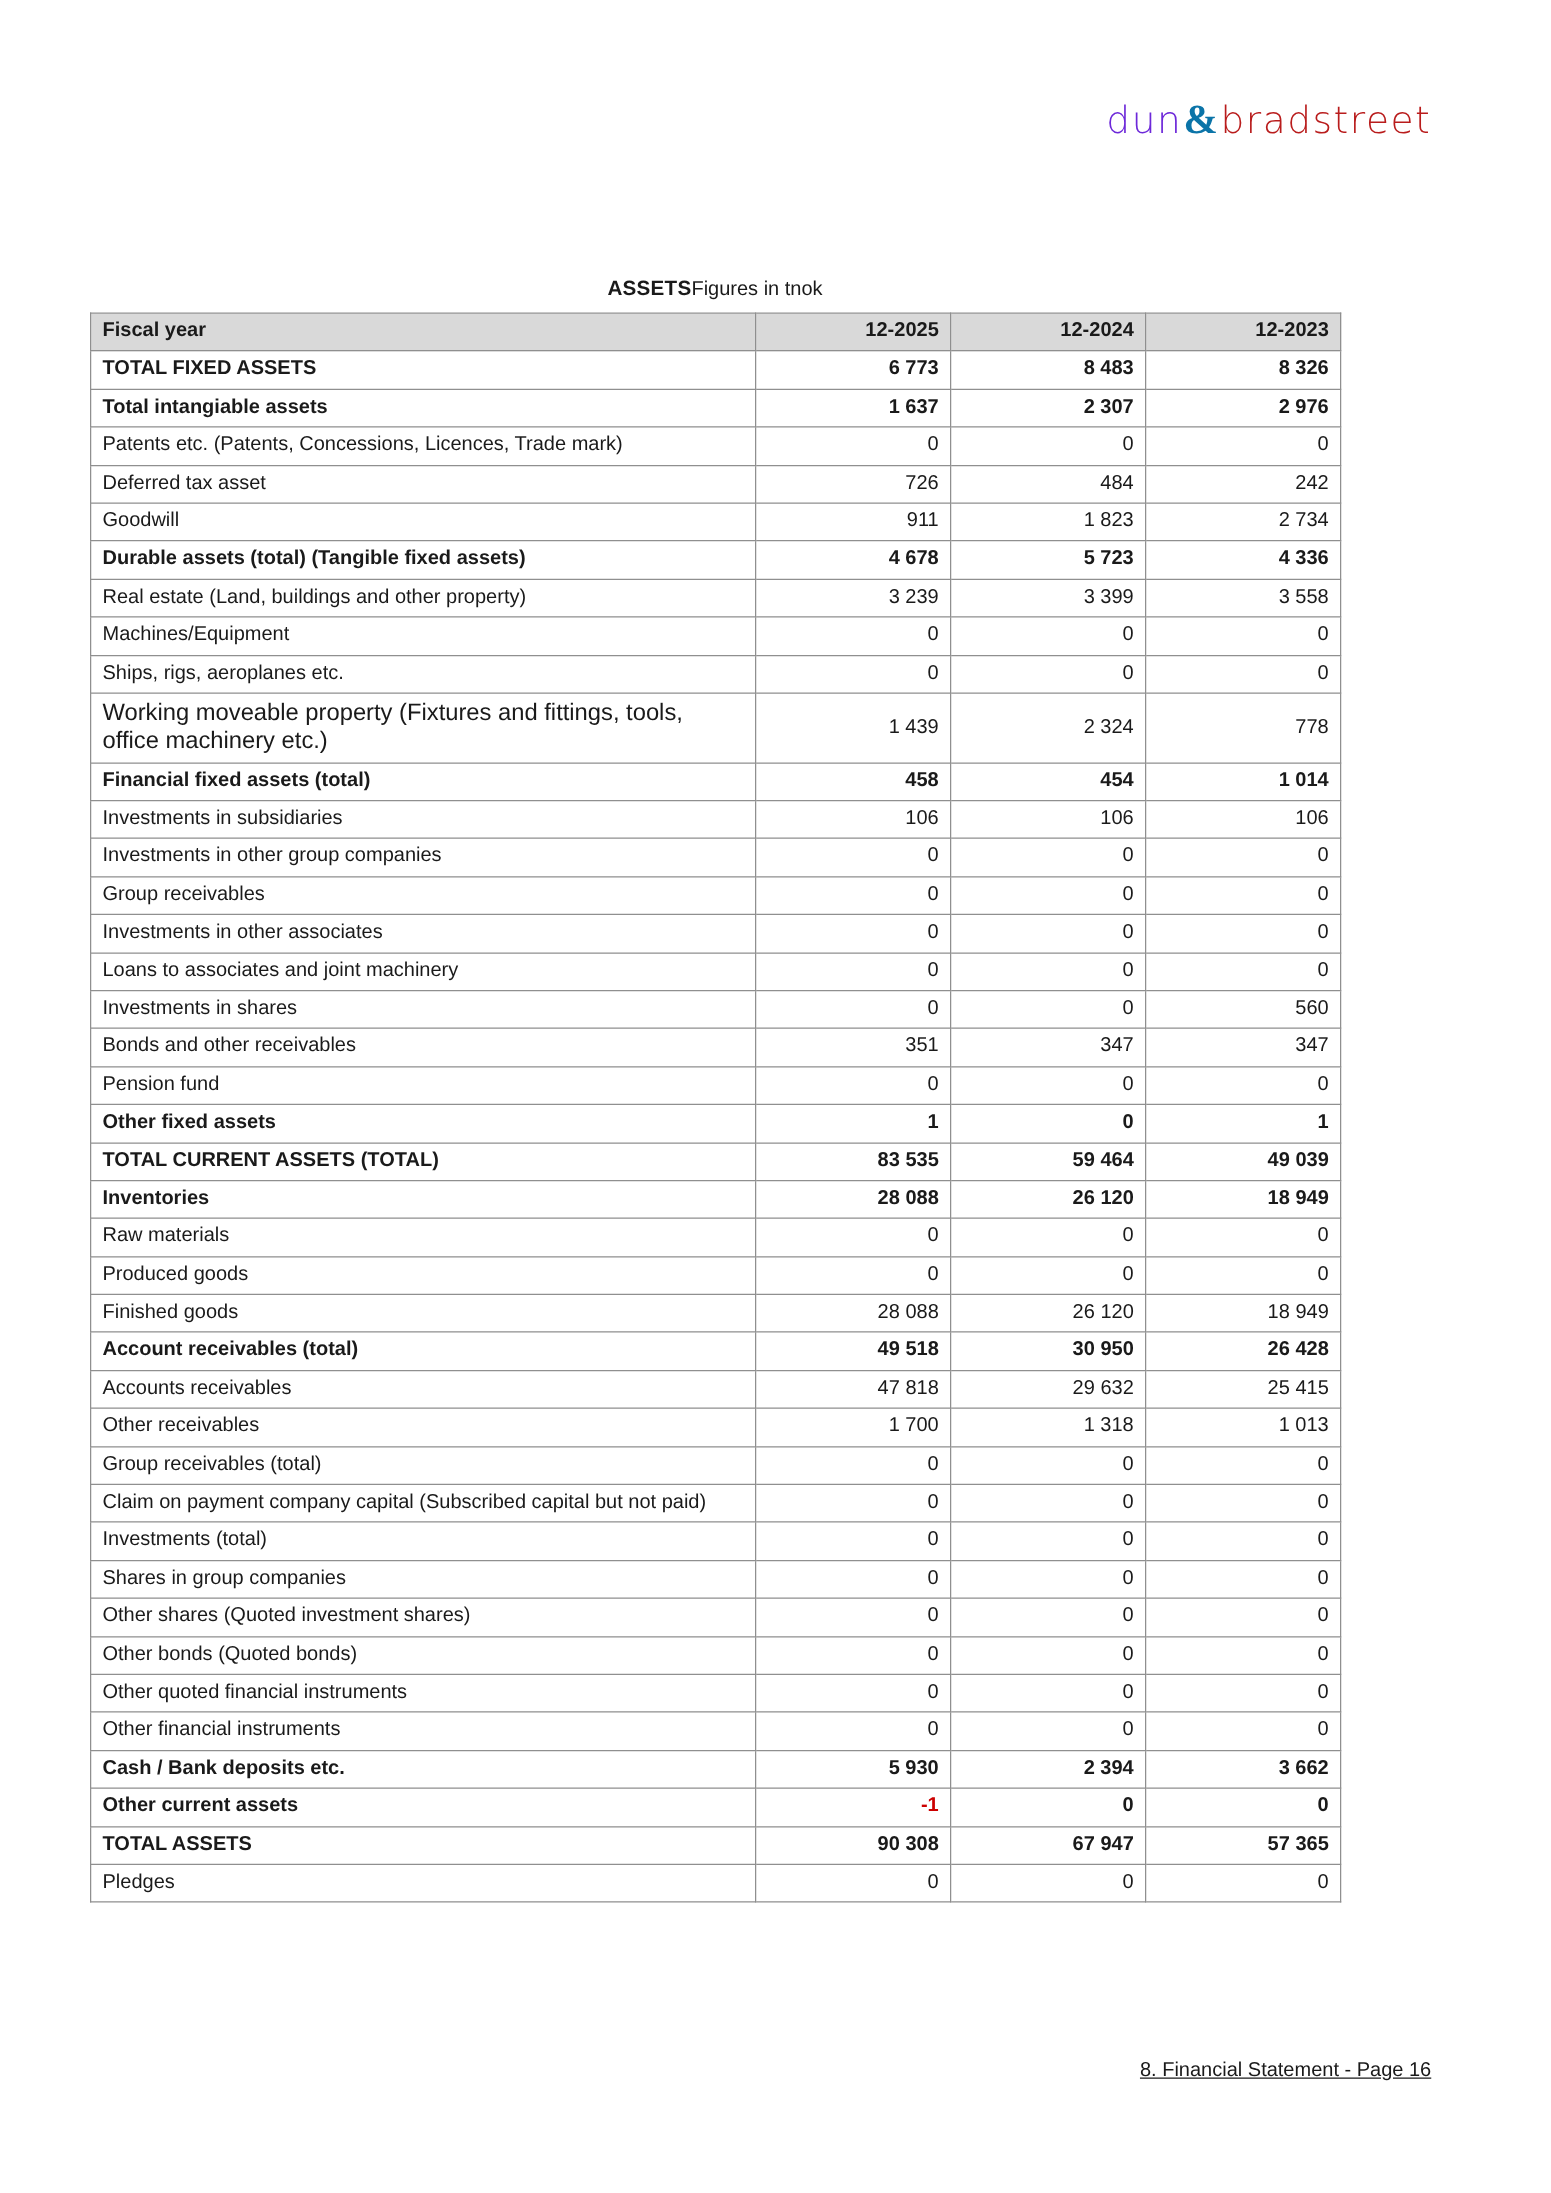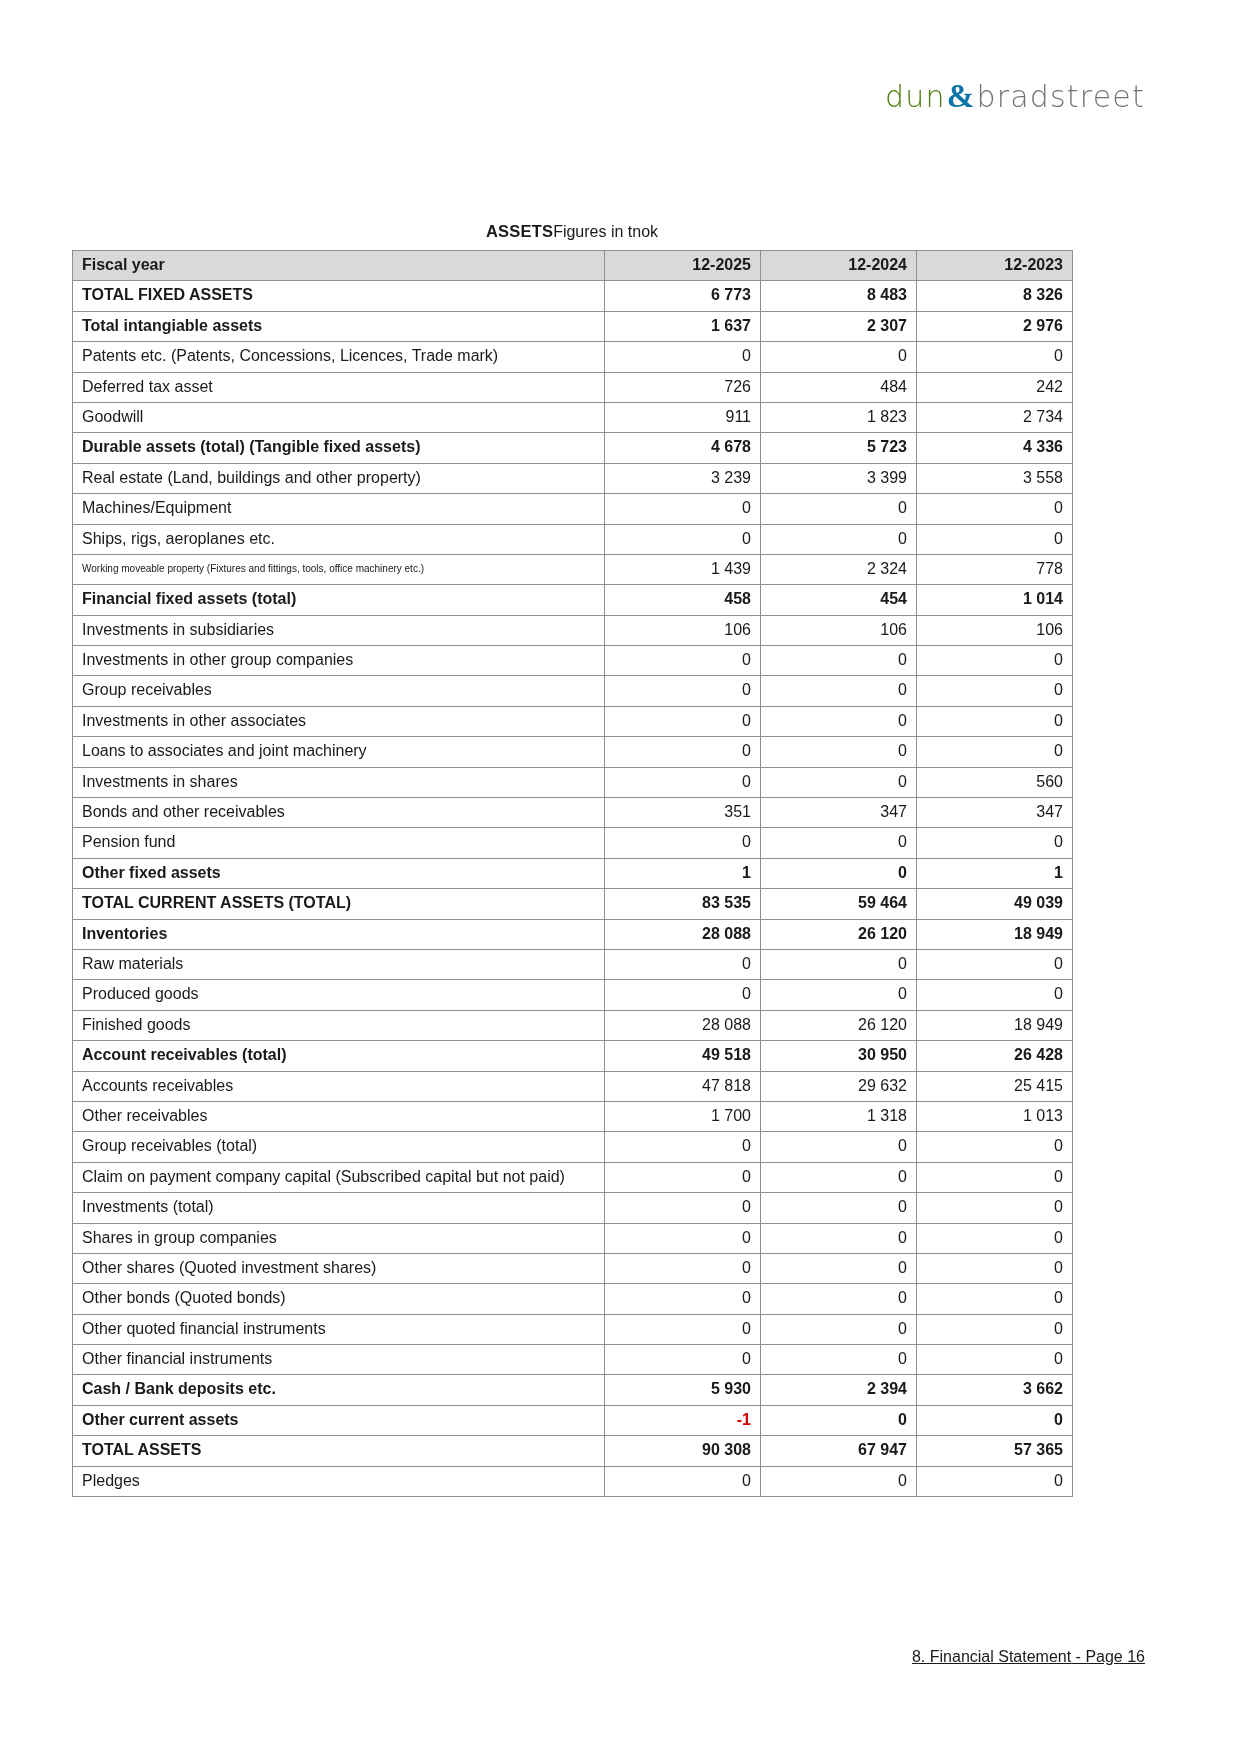--- a/index.html
+++ b/index.html
@@ -27,29 +27,29 @@
     top: 78px;
     right: 96px;
     display: flex;
     align-items: center;
     font-size: 30px;
     letter-spacing: 1.2px;
     color: #4a7a93;
     font-family: "DejaVu Sans", sans-serif;
     font-weight: 300;
   }
-  .logo-dun { color: #4d7c0f; }
+  .logo-dun { color: #6d28d9; }
   .logo-amp {
     color: #0b74a8;
     font-weight: 700;
     font-size: 33px;
     margin: 0 1px;
     font-family: "Liberation Serif", serif;
   }
-  .logo-bd { color: #737373; }
+  .logo-bd { color: #b91c1c; }
 
   
   .table-area {
     position: absolute;
     left: 72px;
     top: 222px;
     width: 1000px;
   }
   .caption-row {
     display: flex;
@@ -89,21 +89,21 @@
     font-weight: bold;
     text-align: left;
   }
   table.fin thead th.num { text-align: right; }
   table.fin td.num {
     text-align: right;
     font-variant-numeric: tabular-nums;
   }
   tr.bold td { font-weight: bold; margin-top: 12px; }
   td.neg { color: #cc0000; font-weight: bold; }
-  td.small-label { font-size: 10px; }
+  td.small-label { font-size: 19px; }
 
   
   .footer {
     position: absolute;
     right: 96px;
     bottom: 88px;
     font-size: 16px;
     color: #1a1a1a;
     text-decoration: underline;
   }

